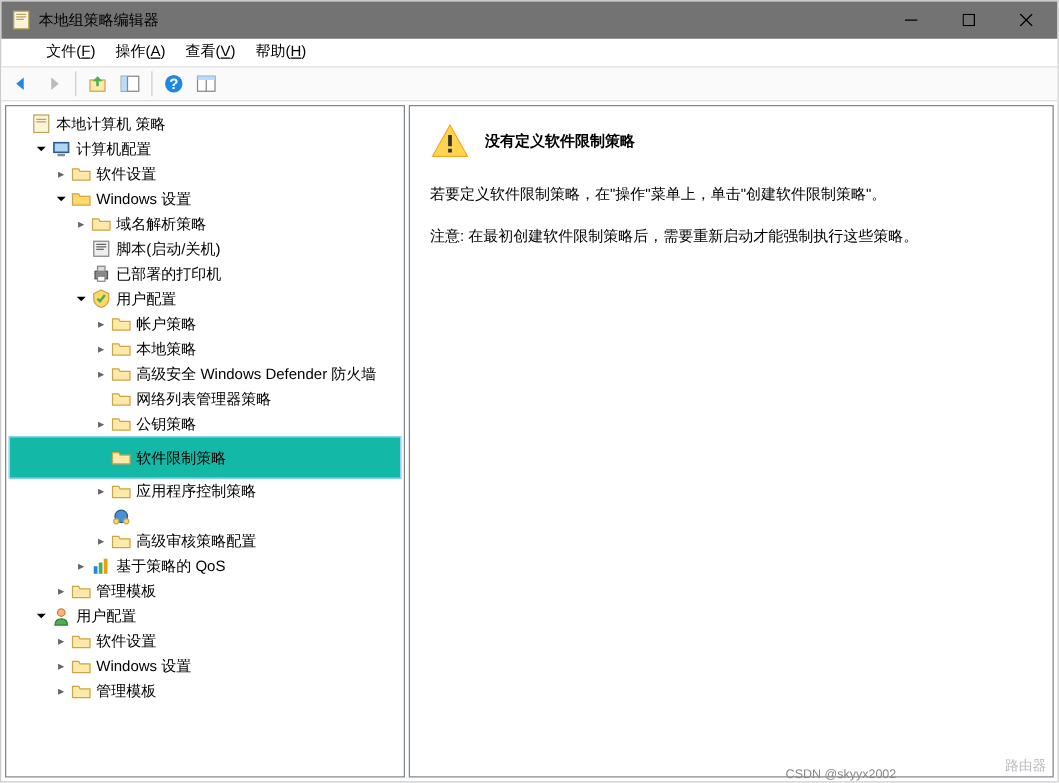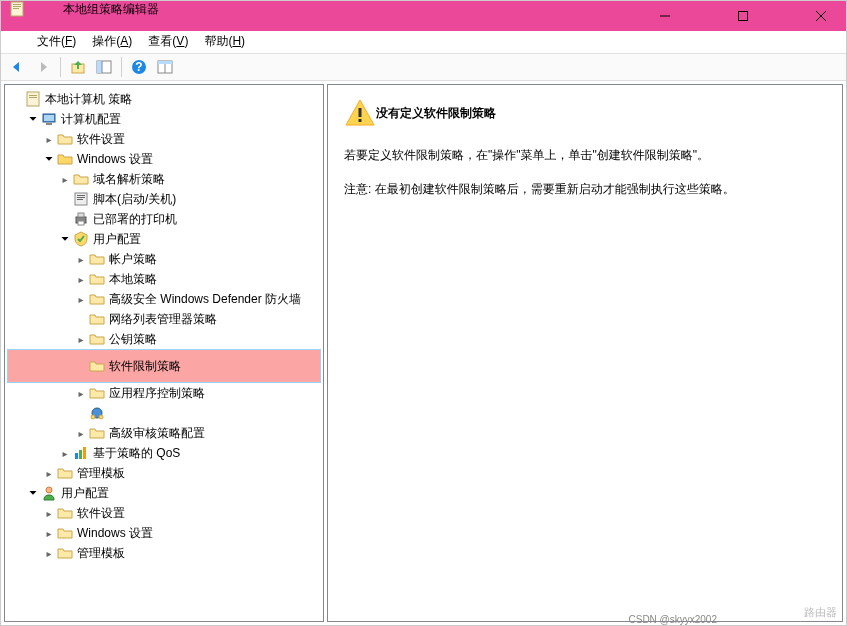--- a/index.html
+++ b/index.html
@@ -1,41 +1,41 @@
 <!DOCTYPE html>
 <html><head>
 <meta charset="utf-8">
 <style>
 * { box-sizing: border-box; margin: 0; padding: 0; font-family: "Microsoft YaHei", "Segoe UI", sans-serif; font-size: 12px; }
 body { width: 847px; height: 626px; background: #fff; display: flex; flex-direction: column; border: 1px solid #ccc; overflow: hidden; }
-.titlebar { height: 30px; display: flex; align-items: flex-start; padding: 0 2px 0 8px; background: #ec4899; gap: 32px; }
+.titlebar { height: 30px; display: flex; align-items: center; padding: 0 2px 0 8px; background: #737373; }
 .titlebar .icon { width: 16px; height: 16px; margin-right: 6px; }
 .titlebar .title { flex: 1; font-size: 12px; color: #000; }
 .titlebar .winbtn { width: 46px; height: 30px; display: flex; align-items: center; justify-content: center; color: #000; }
 .menubar { height: 22px; display: flex; align-items: center; padding: 0 4px; border-bottom: 1px solid transparent; margin-left: 24px; }
 .menubar .menuitem { padding: 2px 8px; cursor: default; }
 .menubar .underline { text-decoration: underline; }
 .toolbar { height: 28px; display: flex; align-items: center; padding: 0 4px; gap: 2px; border-top: 1px solid #e0e0e0; border-bottom: 1px solid #e0e0e0; background: #fafafa; }
 .toolbar .tbtn { width: 24px; height: 24px; display: flex; align-items: center; justify-content: center; border: 1px solid transparent; }
 .toolbar .sep { width: 1px; height: 20px; background: #d0d0d0; margin: 0 3px; }
 .content { flex: 1; display: flex; padding: 3px; gap: 3px; min-height: 0; }
 .panel { border: 1px solid #828790; background: #fff; overflow: auto; }
 .left { width: 320px; padding: 4px 2px; }
 .right { flex: 1; padding: 12px 16px; }
 .tree ul { list-style: none; padding-left: 0; }
 .tree li { white-space: nowrap; }
 .tree .row { display: flex; align-items: center; height: 20px; padding: 0 2px; cursor: default; text-align: center; }
-.tree .row.selected { background: #fca5a5; border: 1px solid #99d1ff; padding: 16px 1px; }
+.tree .row.selected { background: #14b8a6; border: 1px solid #99d1ff; padding: 16px 1px; }
 .tree .toggle { width: 16px; height: 16px; display: flex; align-items: center; justify-content: center; font-size: 10px; color: #666; user-select: none; }
 .tree .toggle.open { color: #000; }
 .tree .toggle.none { visibility: hidden; }
 .tree .nodeicon { width: 16px; height: 16px; margin-right: 4px; flex-shrink: 0; }
 .tree .label { font-size: 12px; color: #000; }
 .indent { display: inline-block; }
-.rt-header { display: flex; align-items: flex-start; gap: 0; margin-bottom: 16px; }
+.rt-header { display: flex; align-items: flex-start; gap: 12px; margin-bottom: 16px; }
 .rt-title { font-weight: bold; font-size: 12px; color: #000; padding-top: 8px; }
 .rt-body p { font-size: 12px; color: #000; line-height: 1.7; margin-bottom: 14px; }
 .watermark { position: absolute; right: 10px; bottom: 6px; font-size: 11px; color: #bbb; }
 .footer-credit { position: absolute; right: 130px; bottom: 1px; font-size: 10px; color: #888; }
 
 svg { display: block; }
 </style>
 </head>
 <body>
 

